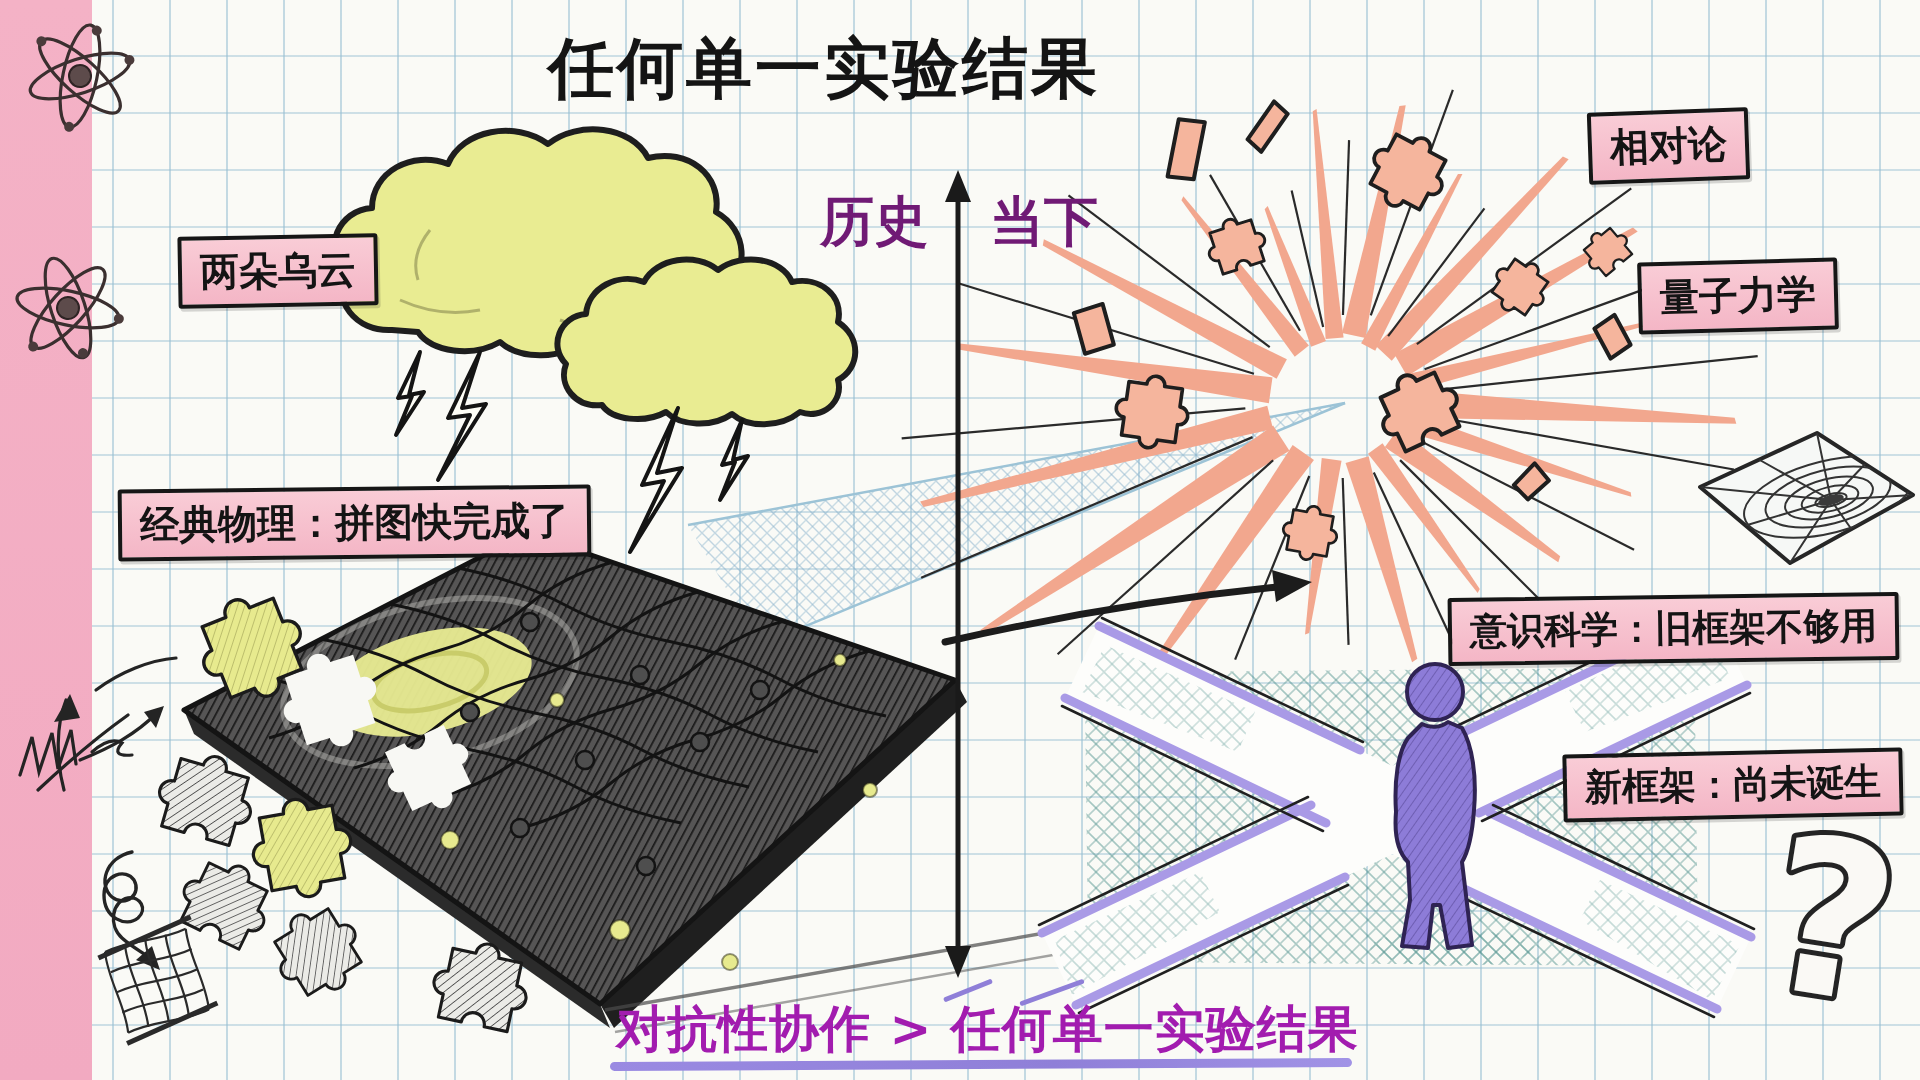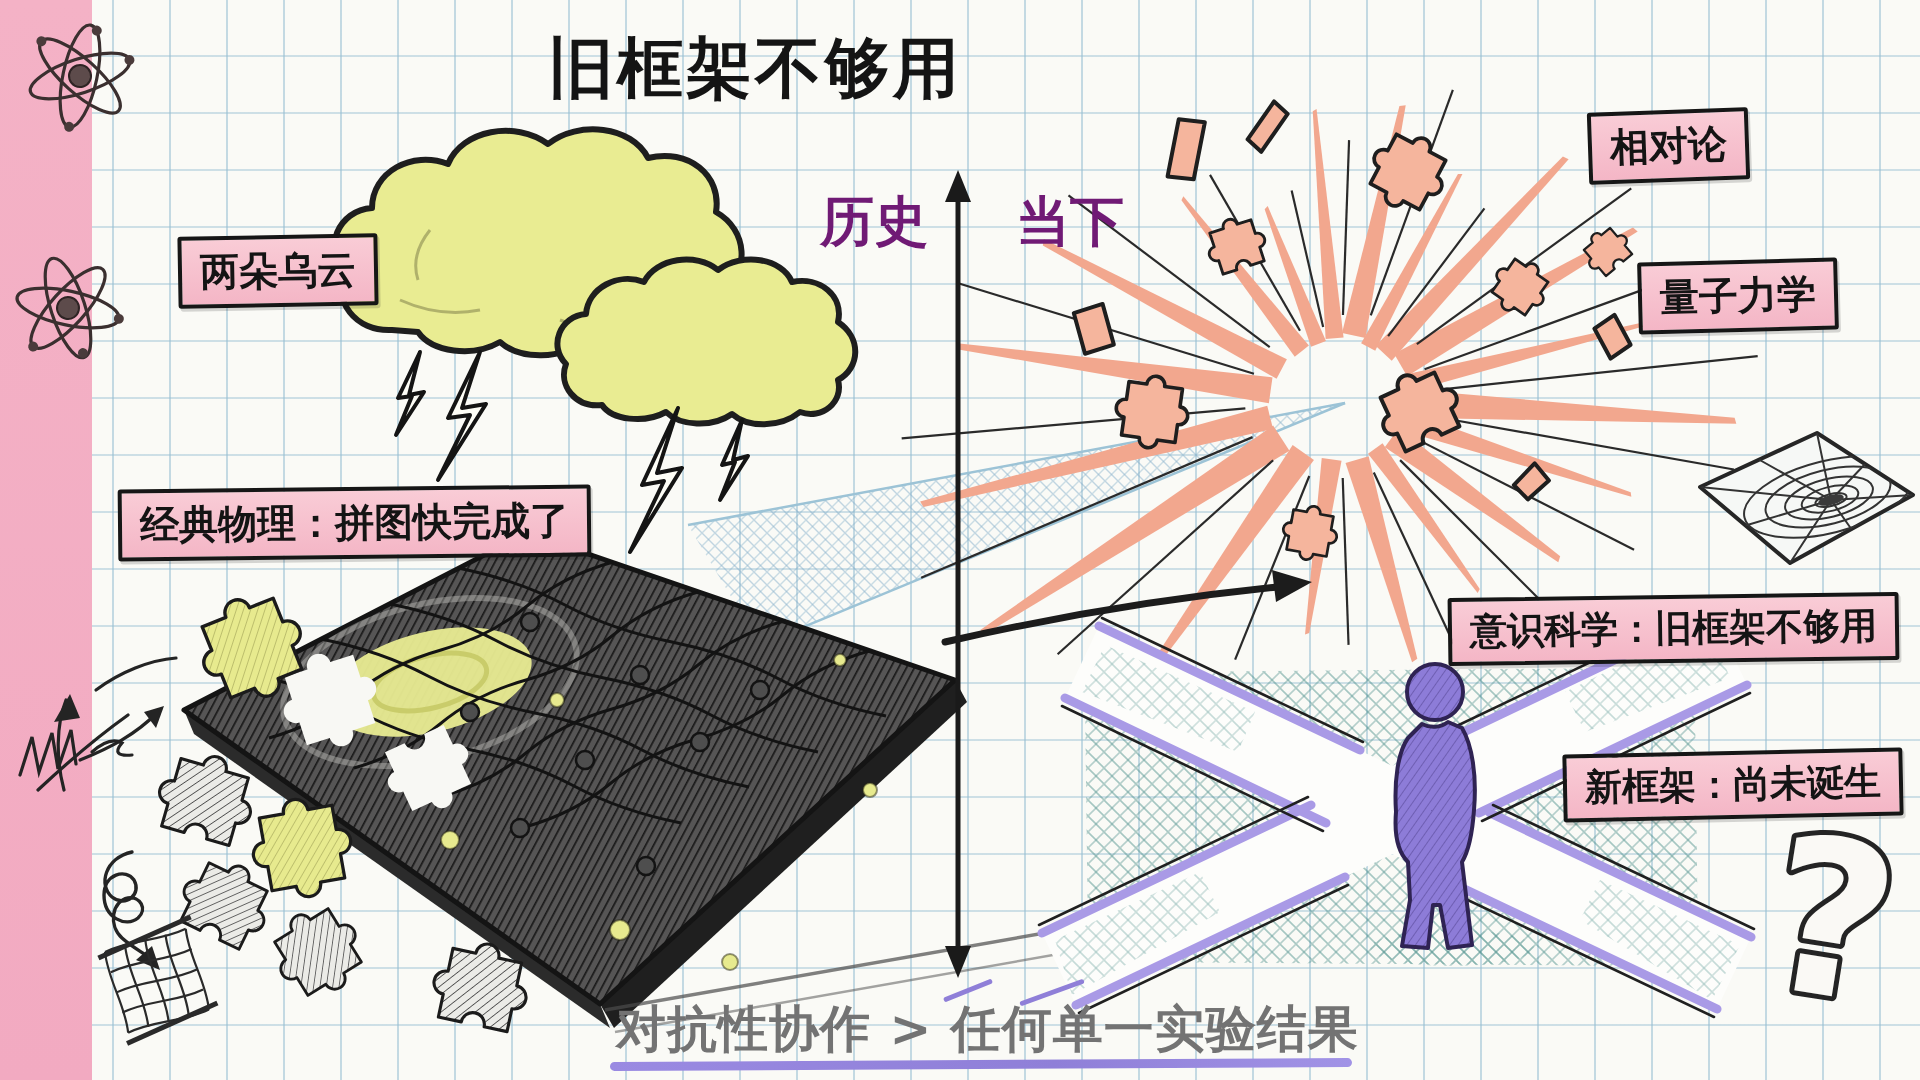--- a/index.html
+++ b/index.html
@@ -20,37 +20,37 @@
   }
   .illu{position:absolute;left:0;top:0;}
   .page-title{
     position:absolute;left:548px;top:24px;
     font-size:66px;font-weight:800;color:#141414;letter-spacing:3px;white-space:nowrap;
   }
   .axis-label{
     position:absolute;font-size:54px;font-weight:700;color:#701a75;white-space:nowrap;
   }
   .axis-left{left:820px;top:186px;}
-  .axis-right{left:990px;top:186px;margin-left:26px;}
+  .axis-right{left:990px;top:186px;}
   .callout{
     position:absolute;
     background:linear-gradient(180deg,#f9ccd6,#f4b6c6);
     border:4px solid #161616;border-radius:3px;
     padding:5px 18px;font-size:39px;font-weight:700;color:#141414;white-space:nowrap;
     box-shadow:2px 3px 0 rgba(0,0,0,.15);
   }
   .c-clouds{left:178px;top:235px;transform:rotate(-1deg);}
   .c-classical{left:118px;top:487px;transform:rotate(-0.6deg);}
   .c-relativity{left:1588px;top:110px;transform:rotate(-2deg);}
   .c-quantum{left:1638px;top:260px;transform:rotate(-1.5deg);}
   .c-consciousness{left:1448px;top:595px;transform:rotate(-0.8deg);font-size:37px;}
   .c-newframe{left:1563px;top:751px;transform:rotate(-1.2deg);font-size:37px;}
   .slogan{
     position:absolute;left:616px;top:996px;
-    font-size:50px;font-weight:800;color:#737373;letter-spacing:1px;white-space:nowrap;
+    font-size:50px;font-weight:800;color:#a21caf;letter-spacing:1px;white-space:nowrap;
   }
   .slogan-underline{
     position:absolute;left:610px;top:1060px;width:742px;height:9px;
     background:linear-gradient(90deg,#9a8ae2,#8f7fd8 60%,#a193e6);
     border-radius:6px;transform:rotate(-0.3deg);
   }
   .purple-slash{position:absolute;background:#8f7fd8;border-radius:3px;}
   .ps1{left:942px;top:988px;width:52px;height:5px;transform:rotate(-22deg);}
   .ps2{left:1018px;top:990px;width:68px;height:5px;transform:rotate(-20deg);}
 </style>
@@ -344,21 +344,21 @@
                M 63 0 C 58 28 68 56 63 84 M 84 0 C 79 28 89 56 84 84"></path>
       <path d="M 0 0 C 28 -5 56 5 84 0 M 0 21 C 28 16 56 26 84 21 M 0 42 C 28 37 56 47 84 42
                M 0 63 C 28 58 56 68 84 63 M 0 84 C 28 79 56 89 84 84"></path>
       <line x1="-8" y1="4" x2="92" y2="-10" stroke-width="5"></line>
       <line x1="-4" y1="94" x2="94" y2="80" stroke-width="5"></line>
     </g>
 
     <text x="1830" y="995" text-anchor="middle" transform="rotate(9 1830 930)" font-family="DejaVu Sans, Liberation Sans, sans-serif" font-size="215" font-weight="700" fill="#faf9f5" stroke="#242424" stroke-width="10" paint-order="stroke" stroke-linejoin="round">?</text>
   </svg>
 
-  <div class="page-title">旧框架不够用</div>
+  <div class="page-title">任何单一实验结果</div>
   <div class="axis-label axis-left">历史</div>
   <div class="axis-label axis-right">当下</div>
 
   <div class="callout c-clouds">两朵乌云</div>
   <div class="callout c-classical">经典物理：拼图快完成了</div>
   <div class="callout c-relativity">相对论</div>
   <div class="callout c-quantum">量子力学</div>
   <div class="callout c-consciousness">意识科学：旧框架不够用</div>
   <div class="callout c-newframe">新框架：尚未诞生</div>
 

